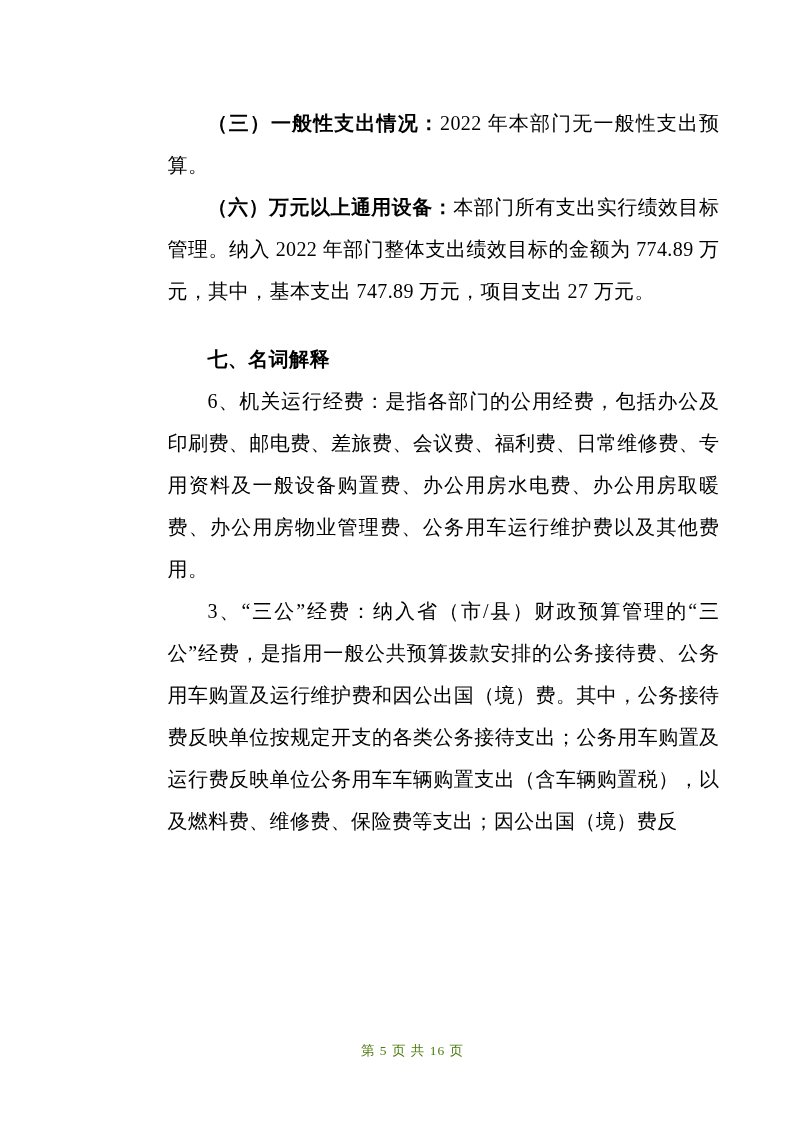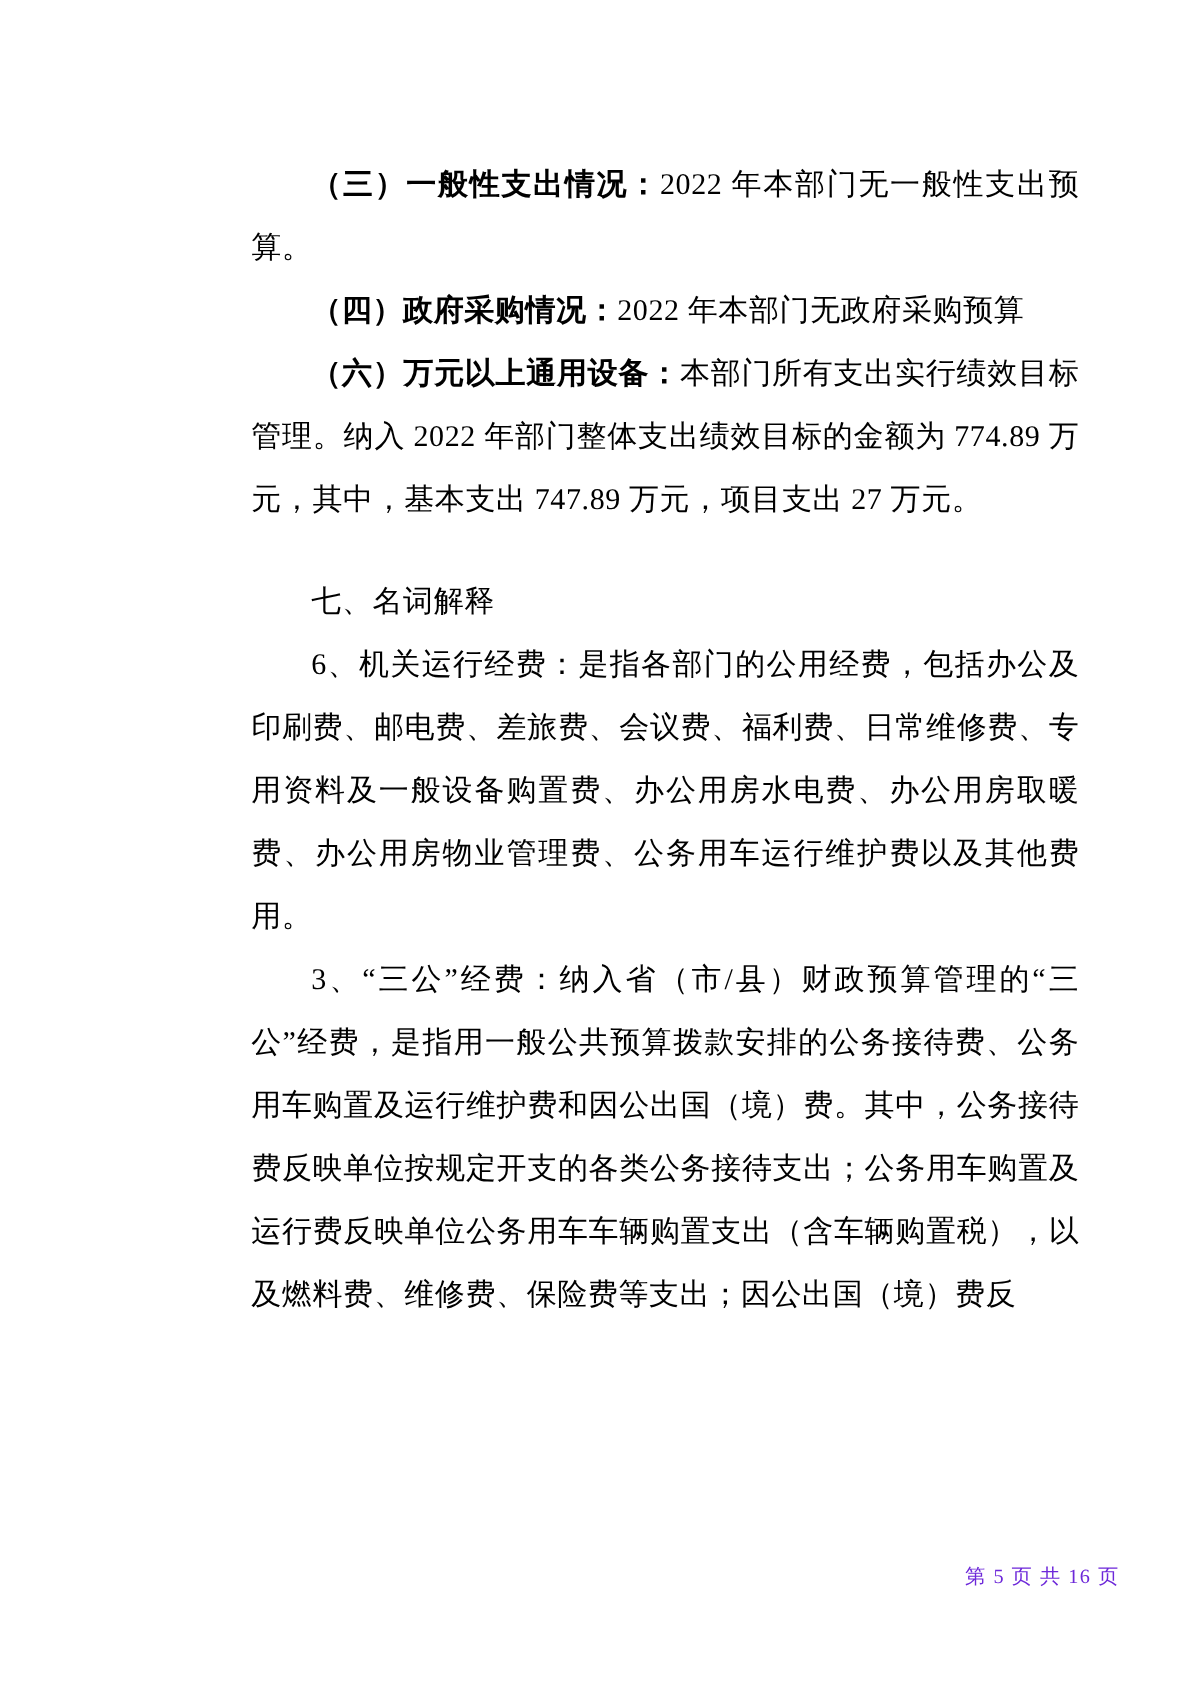--- a/index.html
+++ b/index.html
@@ -31,46 +31,45 @@
   .para {
     margin: 0;
     text-indent: 2em;
   }
   .para b {
     font-weight: bold;
   }
   .section-heading {
     margin: 26px 0 0 0;
     text-indent: 2em;
-    font-weight: normal;
+    font-weight: bold;
   }
   .definition {
     margin: 0;
     text-indent: 2em;
   }
   .footer {
     position: absolute;
-    left: 0;
+    left: 16px;
     bottom: 62px;
     width: 100%;
-    text-align: right;
+    text-align: center;
     font-size: 13.5px;
     letter-spacing: 1px;
-    color: #6d28d9;
+    color: #4d7c0f;
   }
 </style>
 </head>
 <body>
 
 <div class="page">
   <div class="content">
 
     <p class="para"><b>（三）一般性支出情况：</b><span>2022 年本部门无一般性支出预算。</span></p>
 
-    <p class="para"><b>（四）政府采购情况：</b><span>2022 年本部门无政府采购预算</span></p>
 
 
     <p class="para"><b>（六）万元以上通用设备：</b><span>本部门所有支出实行绩效目标管理。纳入 2022 年部门整体支出绩效目标的金额为 774.89 万元，其中，基本支出 747.89 万元，项目支出 27 万元。</span></p>
 
     <p class="section-heading">七、名词解释</p>
 
     <p class="definition">6、机关运行经费：是指各部门的公用经费，包括办公及印刷费、邮电费、差旅费、会议费、福利费、日常维修费、专用资料及一般设备购置费、办公用房水电费、办公用房取暖费、办公用房物业管理费、公务用车运行维护费以及其他费用。</p>
 
     <p class="definition">3、“三公”经费：纳入省（市/县）财政预算管理的“三公”经费，是指用一般公共预算拨款安排的公务接待费、公务用车购置及运行维护费和因公出国（境）费。其中，公务接待费反映单位按规定开支的各类公务接待支出；公务用车购置及运行费反映单位公务用车车辆购置支出（含车辆购置税），以及燃料费、维修费、保险费等支出；因公出国（境）费反</p>
 

